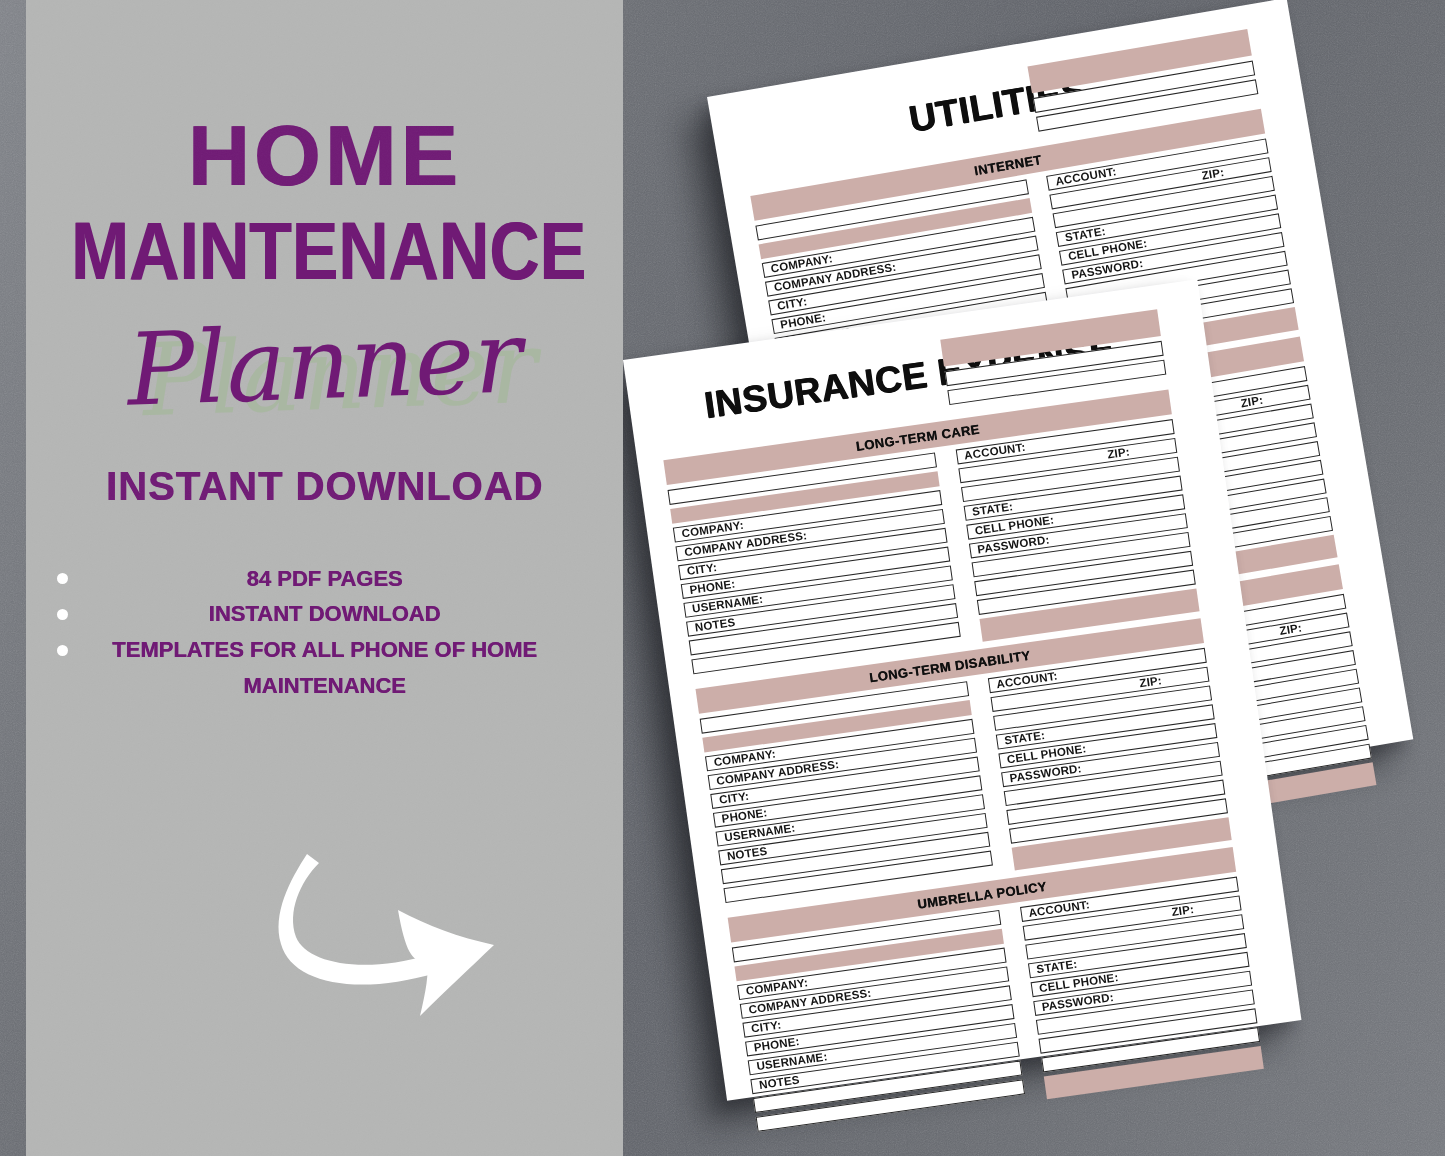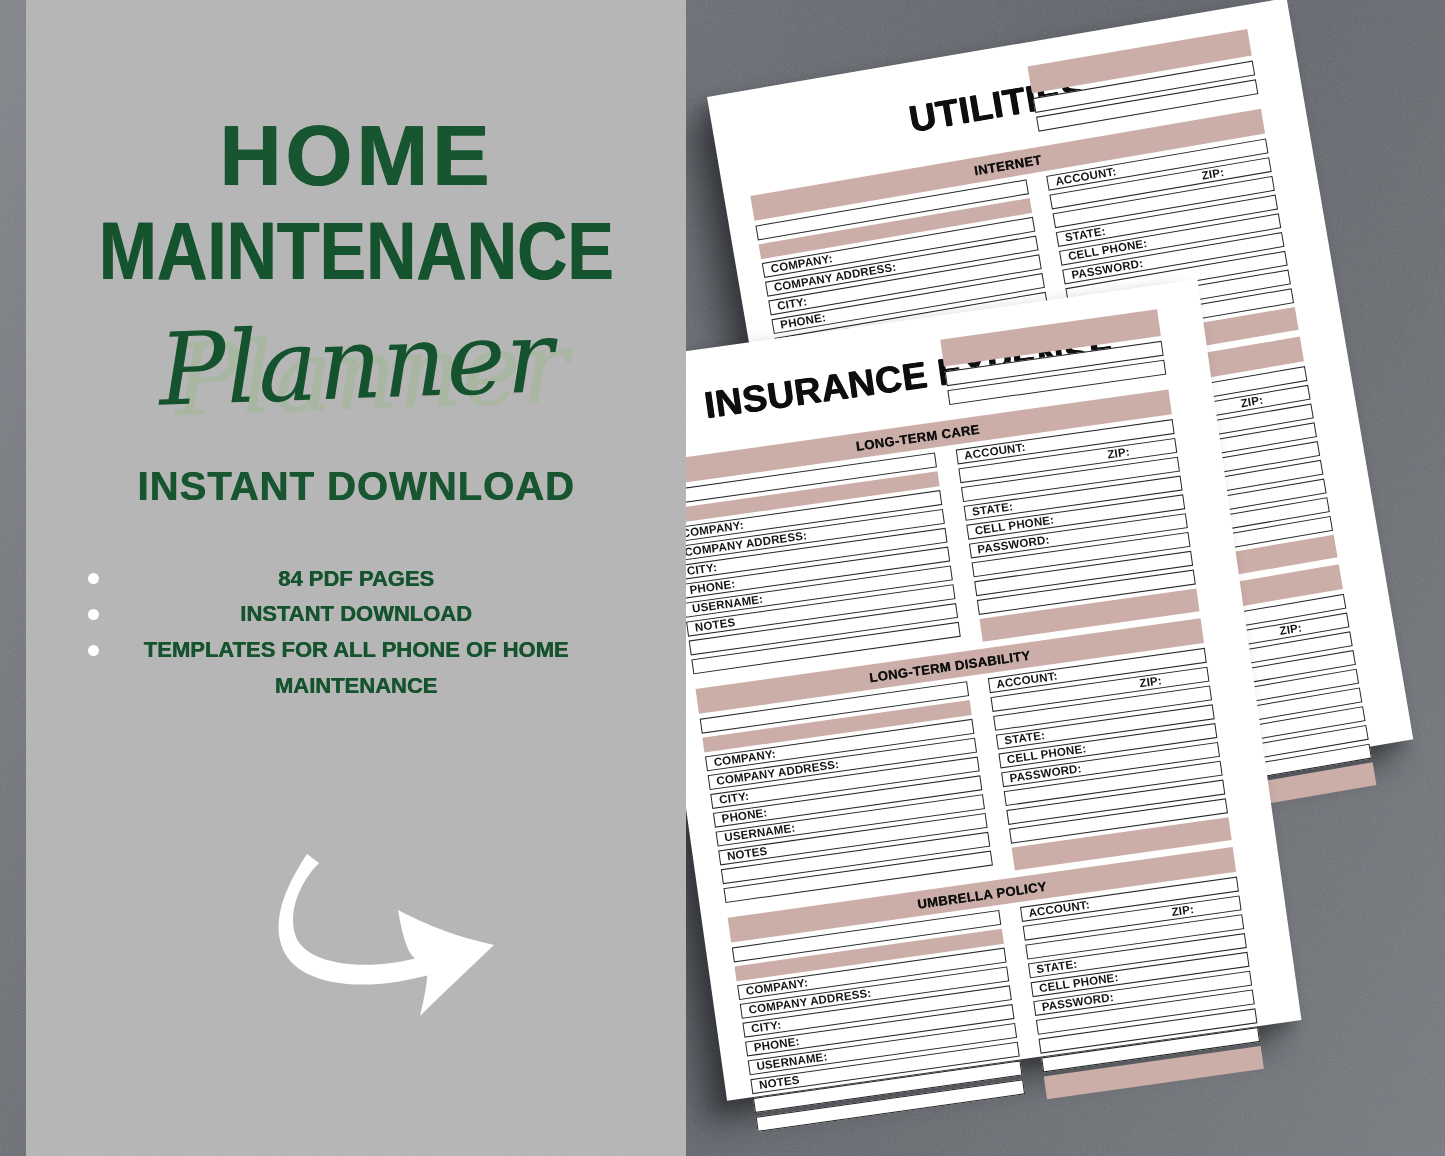--- a/index.html
+++ b/index.html
@@ -5,22 +5,22 @@
   html,body{margin:0;padding:0;background:#3a3c40;}
   #canvas{position:relative;width:1445px;height:1156px;overflow:hidden;
           font-family:"Liberation Sans",sans-serif;}
 
   
   .bg{position:absolute;inset:0;z-index:0;
       background:linear-gradient(118deg,#808389 0%,#6a6d73 28%,#5e6168 55%,#66696f 75%,#75787e 100%);}
   .bg-noise{position:absolute;inset:0;z-index:1;opacity:.5;}
 
   
-  .panel{position:absolute;left:26px;top:0;width:660px;height:1156px;z-index:4;
-         background:#b5b6b5;color:#14532d;text-align:center;}
+  .panel{position:absolute;left:26px;top:0;width:597px;height:1156px;z-index:4;
+         background:#b5b6b5;color:#701a75;text-align:center;}
   .panel-noise{position:absolute;inset:0;opacity:.10;pointer-events:none;}
   .t1{margin-top:112px;font-size:86px;font-weight:bold;letter-spacing:4px;line-height:1.02;
       text-shadow:1px 0 currentColor;}
   .t2{font-size:82px;font-weight:bold;white-space:nowrap;line-height:1.0;margin-top:10px;
       transform:scaleX(.85);transform-origin:center;text-shadow:1px 0 currentColor;}
   .script{font-family:"DejaVu Serif",serif;font-style:italic;font-weight:normal;
       font-size:100px;line-height:1;margin-top:22px;transform:rotate(-2deg);
       text-shadow:15px 11px 0 var(--accent-green);}
   .heading{margin-top:50px;font-size:40px;font-weight:bold;letter-spacing:1px;
       text-shadow:.7px 0 currentColor;}

